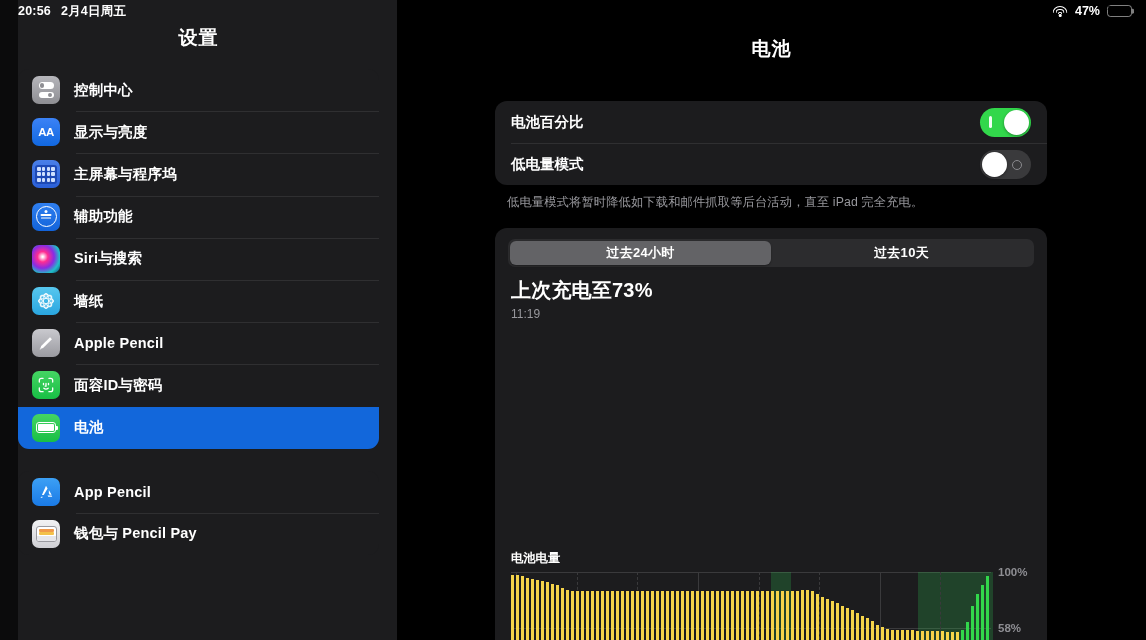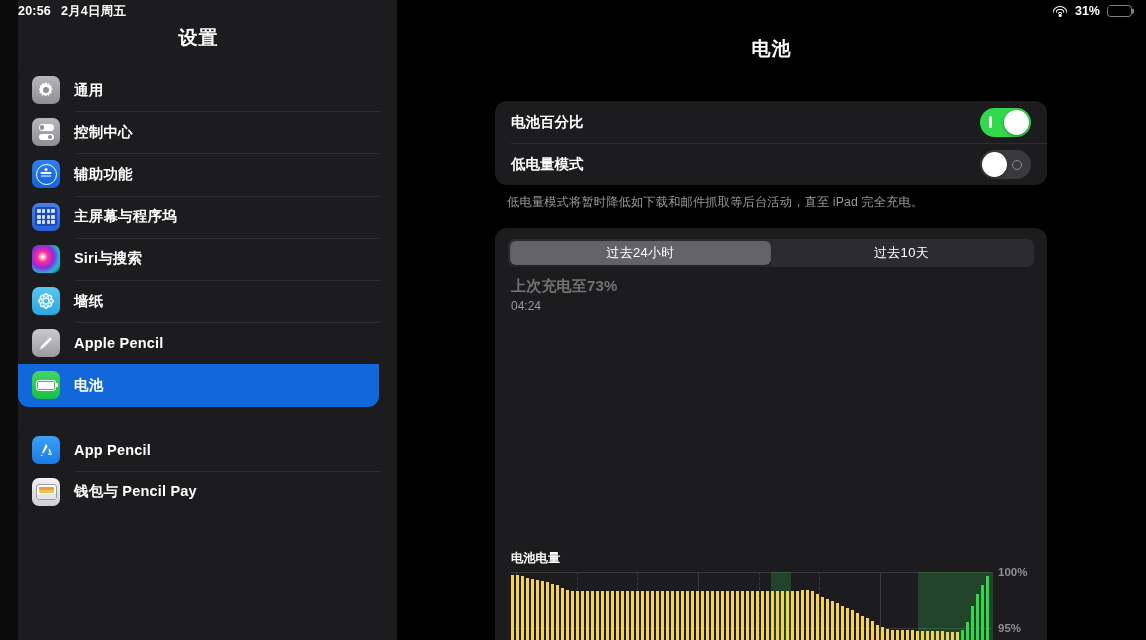--- a/index.html
+++ b/index.html
@@ -90,24 +90,24 @@
   .knob{ position:absolute; top:2px; width:25px; height:25px; border-radius:50%; background:#fff; box-shadow:0 1px 3px rgba(0,0,0,.4); }
   .switch.on .knob{ right:2px; }
   .switch.off .knob{ left:2px; }
   .switch.on:before{ content:""; position:absolute; left:9px; top:8.5px; width:2.6px; height:12px; background:#fff; border-radius:2px; opacity:.95; }
   .switch.off:after{ content:""; position:absolute; right:9px; top:10.5px; width:8px; height:8px; border:1.6px solid #8a8a8e; border-radius:50%; }
   .footnote{ position:absolute; left:110px; width:560px; color:#98989d; font-size:12.3px; line-height:1.45; letter-spacing:.1px; }
   #note-lpm{ top:194px; }
 
   #card-usage{ top:228px; height:412px; border-radius:12px 12px 0 0; }
   .seg{ margin:11px 13px 0 13px; height:28px; background:#2c2c2e; border-radius:7px; display:flex; padding:2px; }
-  .seg-item{ flex:1; display:flex; align-items:center; justify-content:center; color:#fff; font-size:13px; font-weight:400; border-radius:6px; letter-spacing:.3px; }
+  .seg-item{ flex:1; display:flex; align-items:center; justify-content:center; color:#fff; font-size:13px; font-weight:700; border-radius:6px; letter-spacing:.3px; }
   .seg-item.active{ background:#636366; box-shadow:0 1px 2px rgba(0,0,0,.35); }
   .lastcharge{ padding:10px 16px 0 16px; }
-  .lc-title{ color:#737373; font-size:15px; font-weight:700; letter-spacing:.2px; }
+  .lc-title{ color:#ffffff; font-size:20px; font-weight:700; letter-spacing:.2px; }
   .lc-time{ color:#98989d; font-size:12px; margin-top:3px; }
 
   .chart-block{ position:absolute; left:0; right:0; }
   .chart-head{ color:#fff; font-size:12.3px; font-weight:700; padding-left:16px; margin-bottom:5px; }
   .plot-wrap{ position:relative; margin-left:16px; margin-right:56px; }
   .plot{ position:relative; width:100%; }
   .gridline{ position:absolute; left:0; right:0; height:1px; background:#3a3a3c; }
   .vline{ position:absolute; top:0; bottom:0; width:1px; background:#3a3a3c; }
   .vline.dashed{ background:none; border-left:1px dashed #3a3a3c; }
   .ylab{ position:absolute; left:calc(100% + 7px); color:#8e8e93; font-size:11.5px; font-weight:700; transform:translateY(-50%); white-space:nowrap; }
@@ -127,76 +127,71 @@
       <span>20:56</span>
       <span>2月4日周五</span>
     </div>
     <div class="sb-right">
       <span class="wifi-ic">
           <i></i>
           <i></i>
           <i></i>
           <b></b>
         </span>
-      <span>31%</span>
+      <span>47%</span>
       <span class="batt-ic">
         <span class="batt-fill" style="width:100%"><span class="batt-bolt">⚡</span></span>
       </span>
     </div>
   </div>
 
   <div class="sidebar">
     <div class="sb-gutter"></div>
     <div class="sb-title">设置</div>
     <div class="sb-scroll" id="sidebar-groups">
         <div class="group">
           <div class="row">
             <span class="rowline"></span>
-            <span class="ic ic-gear">
-              <svg class="gear-g" viewBox="0 0 24 24">
-                <path fill="#fff" d="M12 2.6l1.6 2.1 2.5-.8.5 2.6 2.6.6-1 2.4 1.8 1.9-1.9 1.8.9 2.5-2.6.5-.7 2.6-2.4-1-1.8 1.9-1.8-1.9-2.5 1-.6-2.6-2.6-.6 1-2.4L3.3 11l1.9-1.8-.9-2.5 2.6-.5.7-2.6 2.4 1z"></path>
-                <circle cx="12" cy="12" r="3.6" fill="#8e8e93"></circle>
-              </svg>
-            </span>
-            <span class="rlabel">通用</span>
-          </div>
-          <div class="row">
-            <span class="rowline"></span>
             <span class="ic ic-cc">
               <span class="cc-sw l"></span>
               <span class="cc-sw r"></span>
             </span>
             <span class="rlabel">控制中心</span>
           </div>
           <div class="row">
             <span class="rowline"></span>
+            <span class="ic ic-aa">AA</span>
+            <span class="rlabel">显示与亮度</span>
+          </div>
+          <div class="row">
+            <span class="rowline"></span>
+            <span class="ic ic-home">
+              <span class="home-g">
+                <i></i>
+                <i></i>
+                <i></i>
+                <i></i>
+                <i></i>
+                <i></i>
+                <i></i>
+                <i></i>
+                <i></i>
+                <i></i>
+                <i></i>
+                <i></i>
+              </span>
+            </span>
+            <span class="rlabel">主屏幕与程序坞</span>
+          </div>
+          <div class="row">
+            <span class="rowline"></span>
             <span class="ic ic-acc">
               <span class="acc-c"></span>
             </span>
             <span class="rlabel">辅助功能</span>
-          </div>
-          <div class="row">
-            <span class="rowline"></span>
-            <span class="ic ic-home">
-              <span class="home-g">
-                <i></i>
-                <i></i>
-                <i></i>
-                <i></i>
-                <i></i>
-                <i></i>
-                <i></i>
-                <i></i>
-                <i></i>
-                <i></i>
-                <i></i>
-                <i></i>
-              </span>
-            </span>
-            <span class="rlabel">主屏幕与程序坞</span>
           </div>
           <div class="row">
             <span class="rowline"></span>
             <span class="ic ic-siri"></span>
             <span class="rlabel">Siri与搜索</span>
           </div>
           <div class="row">
             <span class="rowline"></span>
             <span class="ic ic-wall">
               <svg width="20" height="20" viewBox="0 0 24 24">
@@ -219,20 +214,30 @@
           <div class="row">
             <span class="rowline"></span>
             <span class="ic ic-pencil">
               <svg width="22" height="22" viewBox="0 0 24 24">
                 <path fill="#fff" d="M5.6 18.6l1.1-3.2L16.4 5.7l2.1 2.1-9.7 9.7z"></path>
                 <path fill="#efeff2" d="M5 19.2l.5-1.6 1.2 1.2z"></path>
               </svg>
             </span>
             <span class="rlabel">Apple Pencil</span>
           </div>
+          <div class="row">
+            <span class="rowline"></span>
+            <span class="ic ic-face">
+              <svg width="20" height="20" viewBox="0 0 24 24" fill="none" stroke="#fff" stroke-width="1.6" stroke-linecap="round">
+                <path d="M4 8.5V6.4C4 5.1 5.1 4 6.4 4h2.1M15.5 4h2.1C18.9 4 20 5.1 20 6.4v2.1M20 15.5v2.1c0 1.3-1.1 2.4-2.4 2.4h-2.1M8.5 20H6.4C5.1 20 4 18.9 4 17.6v-2.1"></path>
+                <path d="M9 10v1.6M15 10v1.6M12 10.2v3.1h-1.1M9.4 15.9c1.5 1.2 3.7 1.2 5.2 0"></path>
+              </svg>
+            </span>
+            <span class="rlabel">面容ID与密码</span>
+          </div>
           <div class="row sel">
             <span class="rowline"></span>
             <span class="ic ic-batt">
               <span class="bt-g">
                 <i></i>
               </span>
             </span>
             <span class="rlabel">电池</span>
           </div>
         </div>
@@ -282,29 +287,29 @@
     <div class="footnote" id="note-lpm">低电量模式将暂时降低如下载和邮件抓取等后台活动，直至 iPad 完全充电。</div>
 
     <div class="card" id="card-usage">
       <div class="seg">
         <div class="seg-item active">过去24小时</div>
         <div class="seg-item">过去10天</div>
       </div>
 
       <div class="lastcharge">
         <div class="lc-title">上次充电至73%</div>
-        <div class="lc-time">04:24</div>
+        <div class="lc-time">11:19</div>
       </div>
 
       <div class="chart-block" id="chart-battery">
         <div class="chart-head">电池电量</div>
         <div class="plot-wrap">
             <div class="plot" id="plot-batt">
               <div class="gridline" style="top: 56px;"></div>
-              <div class="ylab" style="top: 56px;">95%</div>
+              <div class="ylab" style="top: 56px;">58%</div>
               <div class="gridline" style="top: 0px;"></div>
               <div class="ylab" style="top: 0px;">100%</div>
               <div class="chg-region" style="left: 54.1053%; width: 4.21053%;"></div>
               <div class="chg-region" style="left: 84.8421%; width: 15.5789%;"></div>
               <div class="vline" style="left: 1.05263%;"></div>
               <div class="vline dashed" style="left: 13.6842%;"></div>
               <div class="vline dashed" style="left: 26.3158%;"></div>
               <div class="vline" style="left: 38.9474%;"></div>
               <div class="vline dashed" style="left: 51.5789%;"></div>
               <div class="vline dashed" style="left: 64.2105%;"></div>

